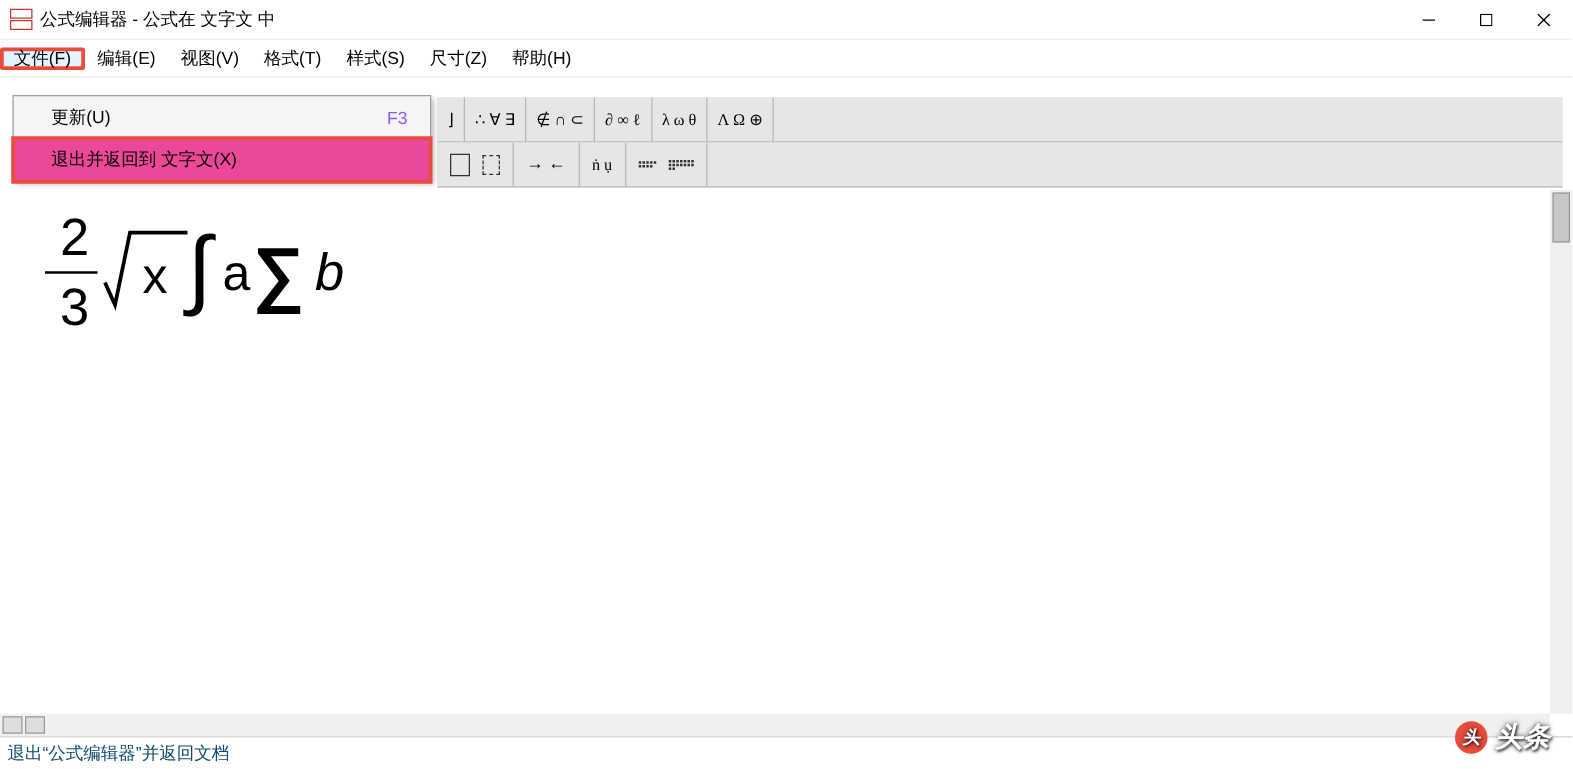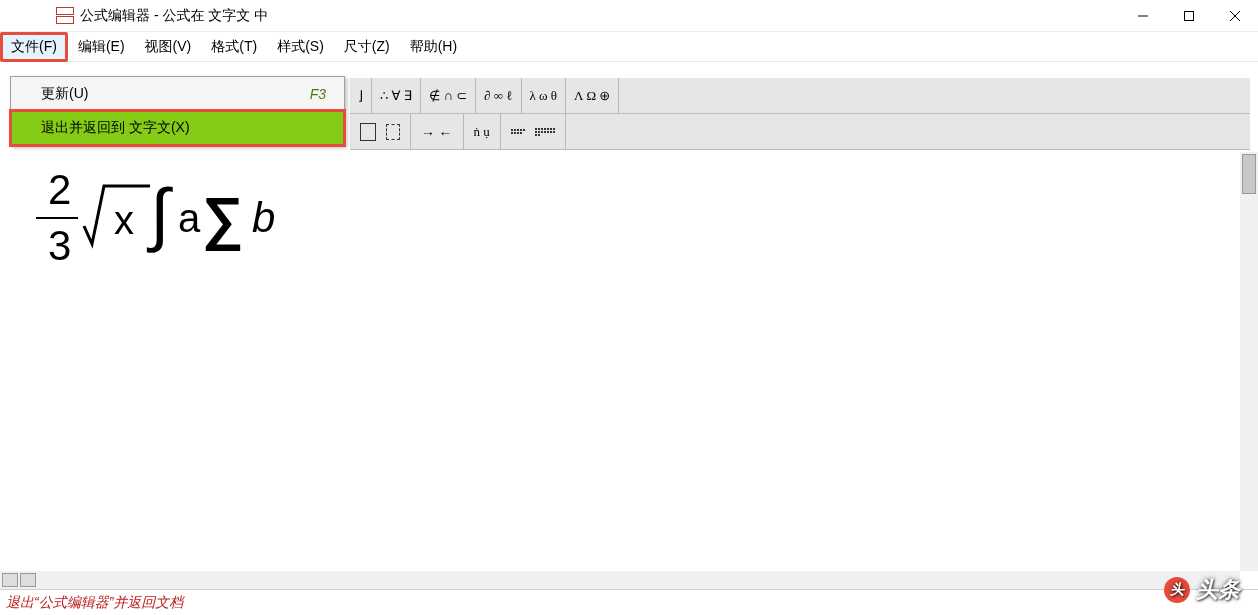--- a/index.html
+++ b/index.html
@@ -1,41 +1,41 @@
 <!DOCTYPE html>
 <html><head>
 <meta charset="utf-8">
 <style>
   * { margin:0; padding:0; box-sizing:border-box; font-family:"Microsoft YaHei","SimSun",Arial,sans-serif; }
   body { width:1258px; height:615px; background:#fff; overflow:hidden; position:relative; }
 
   
-  .titlebar { height:32px; display:flex; align-items:center; background:#fff; border-bottom:1px solid #eee;padding-left:48px; }
+  .titlebar { height:32px; display:flex; align-items:center; background:#fff; border-bottom:1px solid #eee; }
   .titlebar .app-icon { width:18px; height:18px; margin:0 6px 0 8px; display:flex; flex-direction:column; }
   .titlebar .app-icon .r1 { width:18px; height:8px; border:1px solid #c0392b; background:#fff; }
   .titlebar .app-icon .r2 { width:18px; height:8px; border:1px solid #c0392b; background:#fff; margin-top:1px; }
   .titlebar .title { font-size:14px; color:#000; }
   .win-controls { margin-left:auto; display:flex; }
   .win-btn { width:46px; height:32px; display:flex; align-items:center; justify-content:center; color:#000; }
   .win-btn svg { width:10px; height:10px; }
 
   
   .menubar-wrap { position:relative; }
   .menubar { height:30px; display:flex; align-items:center; font-size:14px; background:#fff; border-bottom:1px solid #e8e8e8; }
-  .menu-item { padding:0 10px; height:30px; display:flex; align-items:center; cursor:default; }
+  .menu-item { padding:0 10px; height:18px; display:flex; align-items:center; cursor:default; }
   .menu-item.open-hi { border:3px solid #e74c3c; background:#e5f3ff; border-radius:2px; padding:0 8px; }
 
   
   .dropdown {
     position:absolute; left:10px; top:44px; width:335px; background:#f5f5f5;
     border:1px solid #a0a0a0; box-shadow:2px 2px 4px rgba(0,0,0,.25); z-index:10;
   }
   .dd-row { height:34px; display:flex; align-items:center; font-size:14px; padding:0 18px 0 30px;gap:44px; }
-  .dd-row .shortcut { margin-left:auto; color:#4d7c0f;font-style:italic; }
-  .dd-row.highlight { background:#84cc16; outline:3px solid #e74c3c; outline-offset:-1px; }
+  .dd-row .shortcut { margin-left:auto; color:#8b5cf6; }
+  .dd-row.highlight { background:#ec4899; outline:3px solid #e74c3c; outline-offset:-1px; }
 
   
   .toolrows { position:absolute; left:350px; top:78px; right:8px; background:#ddd; }
   .toolbar { display:flex; height:36px; background:#e6e6e6; border-bottom:1px solid #bbb; align-items:center; }
   .tgrp { height:100%; display:flex; align-items:center; padding:0 8px; border-right:1px solid #b8b8b8; gap:10px; }
   .sym { font-size:13px; color:#000; font-family:"Times New Roman",serif; white-space:nowrap; }
   .toolbar2 .tgrp { padding:0 10px; }
   .box-out { width:16px; height:18px; border:1px solid #333; display:inline-block; }
   .box-dash { width:14px; height:16px; border:1px dashed #333; display:inline-block; }
   .arrow-r { font-size:14px; }
@@ -52,21 +52,21 @@
 
   
   .vscroll { position:absolute; right:0; top:152px; bottom:44px; width:18px; background:#f0f0f0; }
   .vscroll .thumb { position:absolute; top:2px; left:2px; right:2px; height:40px; background:#c8c8c8; border:1px solid #999; }
   .hscroll { position:absolute; left:0; right:18px; bottom:26px; height:18px; background:#f0f0f0; }
   .hscroll .btn { position:absolute; top:2px; width:16px; height:14px; background:#ddd; border:1px solid #999; }
   .hscroll .btn.l { left:2px; } .hscroll .btn.r { left:20px; }
 
   
   .statusbar { position:absolute; left:0; right:0; bottom:0; height:26px; display:flex; align-items:center;
-    font-size:14px; background:#fff; border-top:1px solid #d0d0d0; padding-left:6px; color:#b91c1c;font-style:italic; }
+    font-size:14px; background:#fff; border-top:1px solid #d0d0d0; padding-left:6px; color:#0c4a6e; }
 
   
   .watermark { position:absolute; right:18px; bottom:10px; font-size:22px; font-weight:700; color:#fff;
     text-shadow:0 0 4px rgba(0,0,0,.8),1px 1px 2px rgba(0,0,0,.6); font-style:italic; display:flex; align-items:center; gap:6px;}
   .wm-logo { width:26px; height:26px; border-radius:50%; background:#e74c3c; display:flex; align-items:center; justify-content:center; color:#fff; font-size:14px;}
 </style>
 </head>
 <body>
 
 <div class="titlebar">

